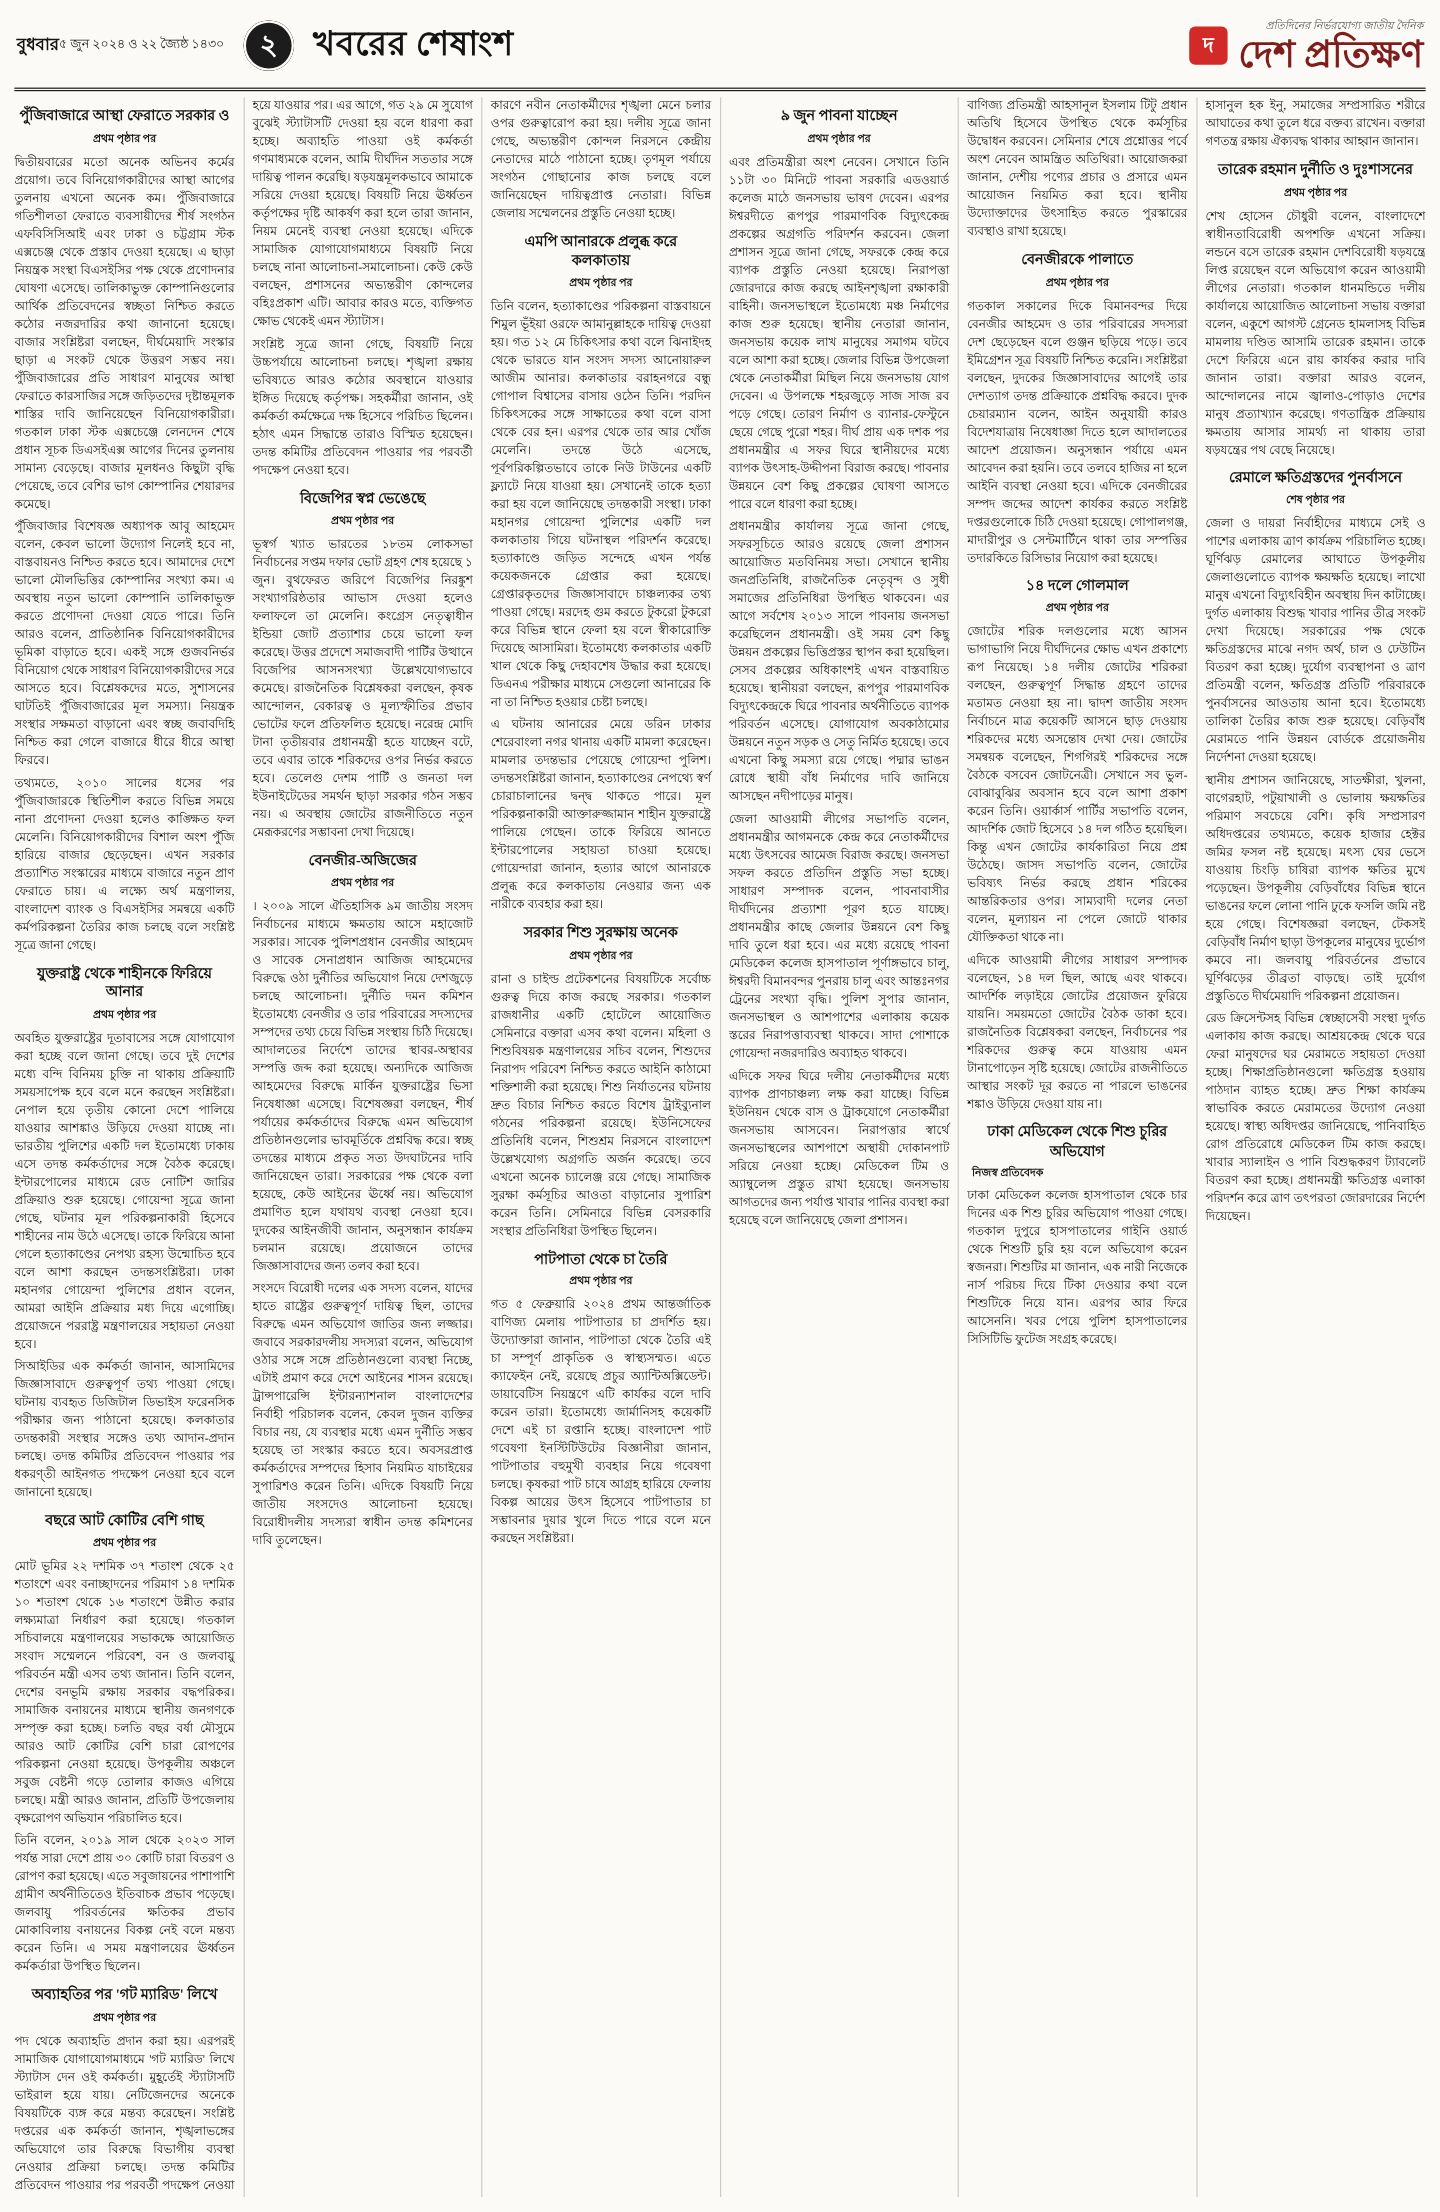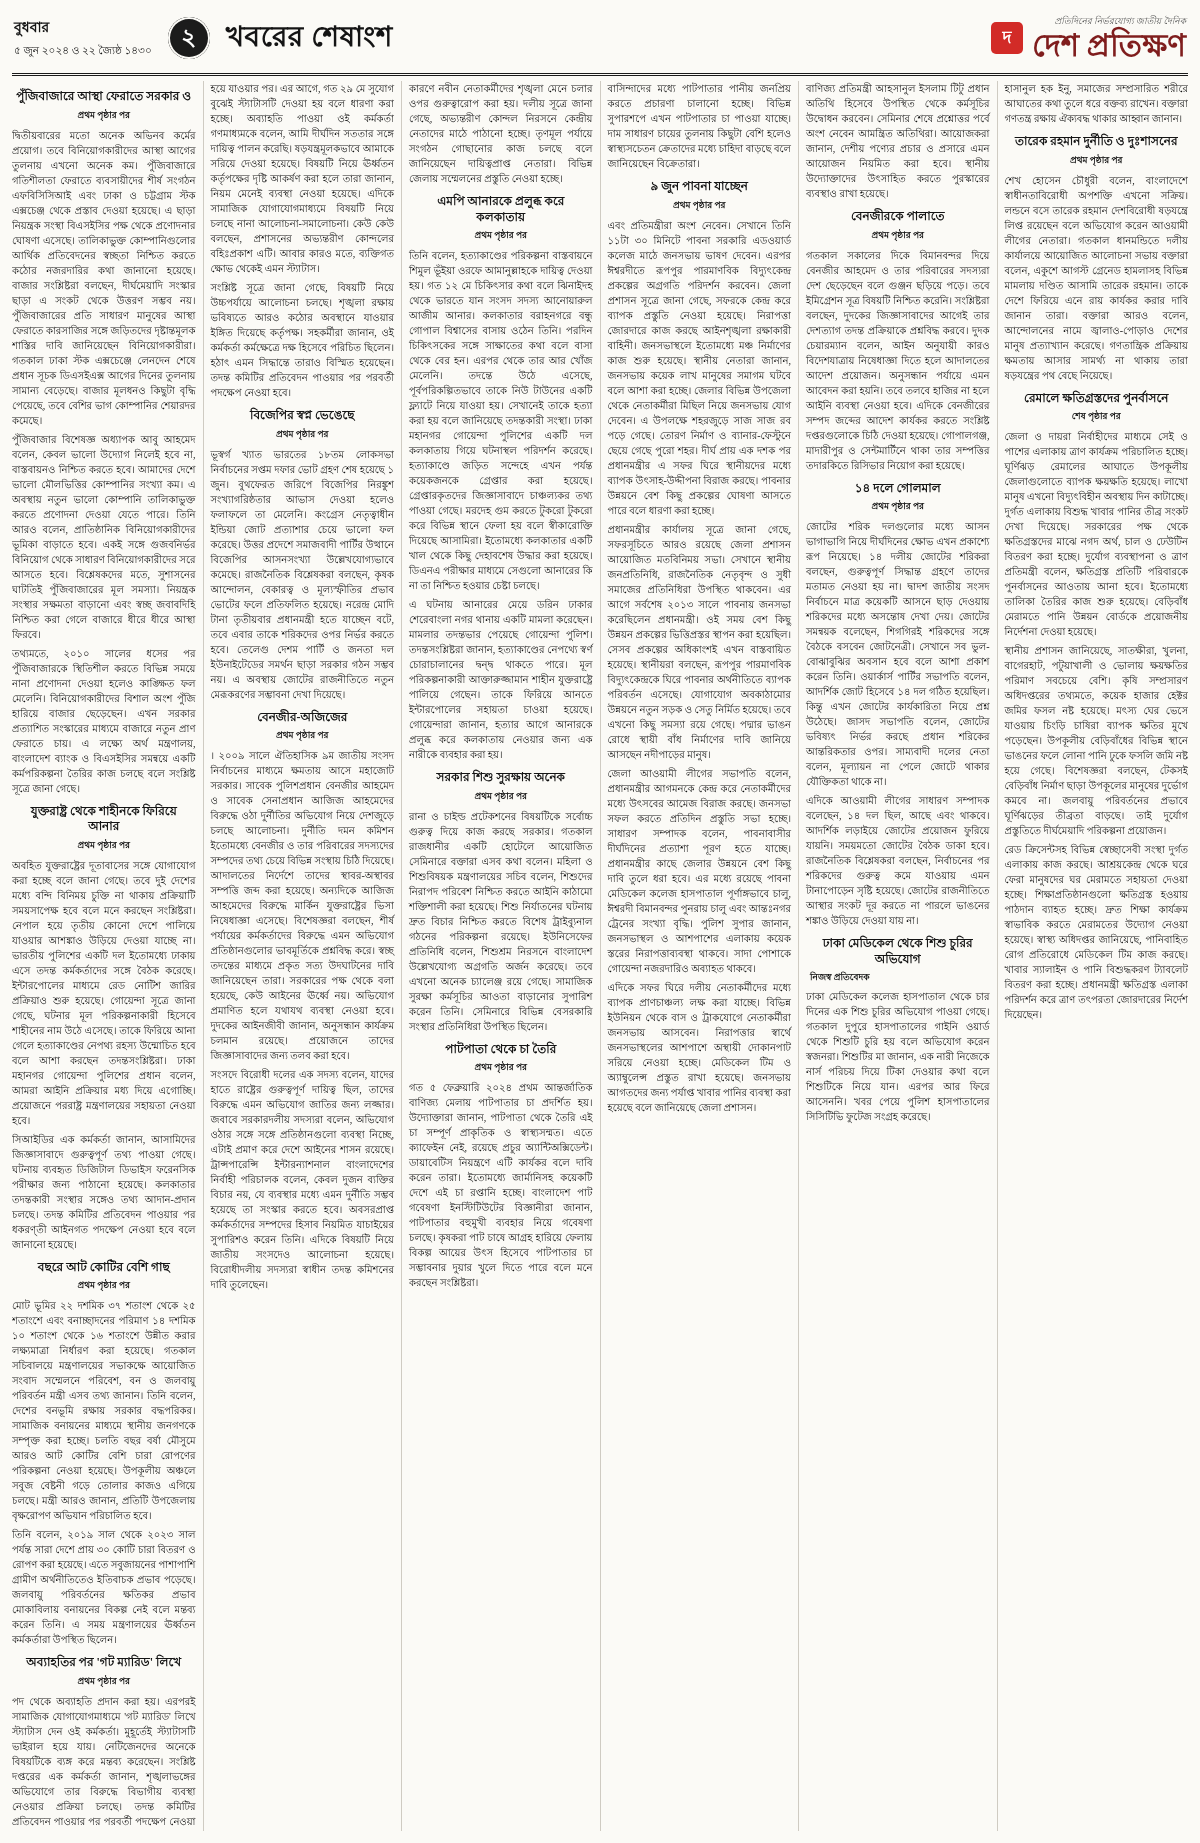--- a/index.html
+++ b/index.html
@@ -4,21 +4,21 @@
 <style>
   html,body{margin:0;padding:0;}
   body{
     width:1200px;height:1843px;overflow:hidden;
     background:#fbfaf6;color:#141414;
     font-family:"Liberation Serif","DejaVu Serif",serif;
   }
   .page{box-sizing:border-box;width:1200px;height:1843px;padding:8px 12px 10px;}
   
   .hdr{display:flex;align-items:center;gap:16px;border-bottom:3px double #1a1a1a;padding:2px 2px 7px;height:56px;}
-  .hdr-left{display:flex;flex-direction:column;justify-content:center;}
+  .hdr-left{display:flex;flex-direction:row;justify-content:center;}
   .day{font-weight:bold;font-size:14px;}
   .date{font-size:10.5px;margin-top:3px;white-space:nowrap;}
   .emblem{width:42px;height:42px;border-radius:50%;background:#1c1c1c;color:#fff;
     display:flex;align-items:center;justify-content:center;
     font-size:23px;font-weight:bold;box-shadow:inset 0 0 0 2px #fbfaf6, inset 0 0 0 4px #1c1c1c;flex:0 0 auto;}
   .sec-title{font-size:28px;font-weight:bold;letter-spacing:.5px;white-space:nowrap;}
   .spacer{flex:1;}
   .mast{display:flex;align-items:center;gap:9px;}
   .mast-logo{width:32px;height:32px;background:#d22b27;border-radius:5px;color:#fff;
     font-weight:bold;font-size:17px;display:flex;align-items:center;justify-content:center;flex:0 0 auto;}
@@ -98,21 +98,20 @@
         <div class="blk-para">তিনি বলেন, হত্যাকাণ্ডের পরিকল্পনা বাস্তবায়নে শিমুল ভূঁইয়া ওরফে আমানুল্লাহকে দায়িত্ব দেওয়া হয়। গত ১২ মে চিকিৎসার কথা বলে ঝিনাইদহ থেকে ভারতে যান সংসদ সদস্য আনোয়ারুল আজীম আনার। কলকাতার বরাহনগরে বন্ধু গোপাল বিশ্বাসের বাসায় ওঠেন তিনি। পরদিন চিকিৎসকের সঙ্গে সাক্ষাতের কথা বলে বাসা থেকে বের হন। এরপর থেকে তার আর খোঁজ মেলেনি। তদন্তে উঠে এসেছে, পূর্বপরিকল্পিতভাবে তাকে নিউ টাউনের একটি ফ্ল্যাটে নিয়ে যাওয়া হয়। সেখানেই তাকে হত্যা করা হয় বলে জানিয়েছে তদন্তকারী সংস্থা। ঢাকা মহানগর গোয়েন্দা পুলিশের একটি দল কলকাতায় গিয়ে ঘটনাস্থল পরিদর্শন করেছে। হত্যাকাণ্ডে জড়িত সন্দেহে এখন পর্যন্ত কয়েকজনকে গ্রেপ্তার করা হয়েছে। গ্রেপ্তারকৃতদের জিজ্ঞাসাবাদে চাঞ্চল্যকর তথ্য পাওয়া গেছে। মরদেহ গুম করতে টুকরো টুকরো করে বিভিন্ন স্থানে ফেলা হয় বলে স্বীকারোক্তি দিয়েছে আসামিরা। ইতোমধ্যে কলকাতার একটি খাল থেকে কিছু দেহাবশেষ উদ্ধার করা হয়েছে। ডিএনএ পরীক্ষার মাধ্যমে সেগুলো আনারের কি না তা নিশ্চিত হওয়ার চেষ্টা চলছে।</div>
         <div class="blk-para">এ ঘটনায় আনারের মেয়ে ডরিন ঢাকার শেরেবাংলা নগর থানায় একটি মামলা করেছেন। মামলার তদন্তভার পেয়েছে গোয়েন্দা পুলিশ। তদন্তসংশ্লিষ্টরা জানান, হত্যাকাণ্ডের নেপথ্যে স্বর্ণ চোরাচালানের দ্বন্দ্ব থাকতে পারে। মূল পরিকল্পনাকারী আক্তারুজ্জামান শাহীন যুক্তরাষ্ট্রে পালিয়ে গেছেন। তাকে ফিরিয়ে আনতে ইন্টারপোলের সহায়তা চাওয়া হয়েছে। গোয়েন্দারা জানান, হত্যার আগে আনারকে প্রলুব্ধ করে কলকাতায় নেওয়ার জন্য এক নারীকে ব্যবহার করা হয়।</div>
         <div class="blk-headline">সরকার শিশু সুরক্ষায় অনেক</div>
         <div class="blk-kicker">প্রথম পৃষ্ঠার পর</div>
         <div class="blk-para">রানা ও চাইল্ড প্রটেকশনের বিষয়টিকে সর্বোচ্চ গুরুত্ব দিয়ে কাজ করছে সরকার। গতকাল রাজধানীর একটি হোটেলে আয়োজিত সেমিনারে বক্তারা এসব কথা বলেন। মহিলা ও শিশুবিষয়ক মন্ত্রণালয়ের সচিব বলেন, শিশুদের নিরাপদ পরিবেশ নিশ্চিত করতে আইনি কাঠামো শক্তিশালী করা হয়েছে। শিশু নির্যাতনের ঘটনায় দ্রুত বিচার নিশ্চিত করতে বিশেষ ট্রাইব্যুনাল গঠনের পরিকল্পনা রয়েছে। ইউনিসেফের প্রতিনিধি বলেন, শিশুশ্রম নিরসনে বাংলাদেশ উল্লেখযোগ্য অগ্রগতি অর্জন করেছে। তবে এখনো অনেক চ্যালেঞ্জ রয়ে গেছে। সামাজিক সুরক্ষা কর্মসূচির আওতা বাড়ানোর সুপারিশ করেন তিনি। সেমিনারে বিভিন্ন বেসরকারি সংস্থার প্রতিনিধিরা উপস্থিত ছিলেন।</div>
         <div class="blk-headline">পাটপাতা থেকে চা তৈরি</div>
         <div class="blk-kicker">প্রথম পৃষ্ঠার পর</div>
         <div class="blk-para">গত ৫ ফেব্রুয়ারি ২০২৪ প্রথম আন্তর্জাতিক বাণিজ্য মেলায় পাটপাতার চা প্রদর্শিত হয়। উদ্যোক্তারা জানান, পাটপাতা থেকে তৈরি এই চা সম্পূর্ণ প্রাকৃতিক ও স্বাস্থ্যসম্মত। এতে ক্যাফেইন নেই, রয়েছে প্রচুর অ্যান্টিঅক্সিডেন্ট। ডায়াবেটিস নিয়ন্ত্রণে এটি কার্যকর বলে দাবি করেন তারা। ইতোমধ্যে জার্মানিসহ কয়েকটি দেশে এই চা রপ্তানি হচ্ছে। বাংলাদেশ পাট গবেষণা ইনস্টিটিউটের বিজ্ঞানীরা জানান, পাটপাতার বহুমুখী ব্যবহার নিয়ে গবেষণা চলছে। কৃষকরা পাট চাষে আগ্রহ হারিয়ে ফেলায় বিকল্প আয়ের উৎস হিসেবে পাটপাতার চা সম্ভাবনার দুয়ার খুলে দিতে পারে বলে মনে করছেন সংশ্লিষ্টরা।</div>
       </div>
       <div class="col">
-        <div class="blk-para">বাসিন্দাদের মধ্যে পাটপাতার পানীয় জনপ্রিয় করতে প্রচারণা চালানো হচ্ছে। বিভিন্ন সুপারশপে এখন পাটপাতার চা পাওয়া যাচ্ছে। দাম সাধারণ চায়ের তুলনায় কিছুটা বেশি হলেও স্বাস্থ্যসচেতন ক্রেতাদের মধ্যে চাহিদা বাড়ছে বলে জানিয়েছেন বিক্রেতারা।</div>
         <div class="blk-headline">৯ জুন পাবনা যাচ্ছেন</div>
         <div class="blk-kicker">প্রথম পৃষ্ঠার পর</div>
         <div class="blk-para">এবং প্রতিমন্ত্রীরা অংশ নেবেন। সেখানে তিনি ১১টা ৩০ মিনিটে পাবনা সরকারি এডওয়ার্ড কলেজ মাঠে জনসভায় ভাষণ দেবেন। এরপর ঈশ্বরদীতে রূপপুর পারমাণবিক বিদ্যুৎকেন্দ্র প্রকল্পের অগ্রগতি পরিদর্শন করবেন। জেলা প্রশাসন সূত্রে জানা গেছে, সফরকে কেন্দ্র করে ব্যাপক প্রস্তুতি নেওয়া হয়েছে। নিরাপত্তা জোরদারে কাজ করছে আইনশৃঙ্খলা রক্ষাকারী বাহিনী। জনসভাস্থলে ইতোমধ্যে মঞ্চ নির্মাণের কাজ শুরু হয়েছে। স্থানীয় নেতারা জানান, জনসভায় কয়েক লাখ মানুষের সমাগম ঘটবে বলে আশা করা হচ্ছে। জেলার বিভিন্ন উপজেলা থেকে নেতাকর্মীরা মিছিল নিয়ে জনসভায় যোগ দেবেন। এ উপলক্ষে শহরজুড়ে সাজ সাজ রব পড়ে গেছে। তোরণ নির্মাণ ও ব্যানার-ফেস্টুনে ছেয়ে গেছে পুরো শহর। দীর্ঘ প্রায় এক দশক পর প্রধানমন্ত্রীর এ সফর ঘিরে স্থানীয়দের মধ্যে ব্যাপক উৎসাহ-উদ্দীপনা বিরাজ করছে। পাবনার উন্নয়নে বেশ কিছু প্রকল্পের ঘোষণা আসতে পারে বলে ধারণা করা হচ্ছে।</div>
         <div class="blk-para">প্রধানমন্ত্রীর কার্যালয় সূত্রে জানা গেছে, সফরসূচিতে আরও রয়েছে জেলা প্রশাসন আয়োজিত মতবিনিময় সভা। সেখানে স্থানীয় জনপ্রতিনিধি, রাজনৈতিক নেতৃবৃন্দ ও সুধী সমাজের প্রতিনিধিরা উপস্থিত থাকবেন। এর আগে সর্বশেষ ২০১৩ সালে পাবনায় জনসভা করেছিলেন প্রধানমন্ত্রী। ওই সময় বেশ কিছু উন্নয়ন প্রকল্পের ভিত্তিপ্রস্তর স্থাপন করা হয়েছিল। সেসব প্রকল্পের অধিকাংশই এখন বাস্তবায়িত হয়েছে। স্থানীয়রা বলছেন, রূপপুর পারমাণবিক বিদ্যুৎকেন্দ্রকে ঘিরে পাবনার অর্থনীতিতে ব্যাপক পরিবর্তন এসেছে। যোগাযোগ অবকাঠামোর উন্নয়নে নতুন সড়ক ও সেতু নির্মিত হয়েছে। তবে এখনো কিছু সমস্যা রয়ে গেছে। পদ্মার ভাঙন রোধে স্থায়ী বাঁধ নির্মাণের দাবি জানিয়ে আসছেন নদীপাড়ের মানুষ।</div>
         <div class="blk-para">জেলা আওয়ামী লীগের সভাপতি বলেন, প্রধানমন্ত্রীর আগমনকে কেন্দ্র করে নেতাকর্মীদের মধ্যে উৎসবের আমেজ বিরাজ করছে। জনসভা সফল করতে প্রতিদিন প্রস্তুতি সভা হচ্ছে। সাধারণ সম্পাদক বলেন, পাবনাবাসীর দীর্ঘদিনের প্রত্যাশা পূরণ হতে যাচ্ছে। প্রধানমন্ত্রীর কাছে জেলার উন্নয়নে বেশ কিছু দাবি তুলে ধরা হবে। এর মধ্যে রয়েছে পাবনা মেডিকেল কলেজ হাসপাতাল পূর্ণাঙ্গভাবে চালু, ঈশ্বরদী বিমানবন্দর পুনরায় চালু এবং আন্তঃনগর ট্রেনের সংখ্যা বৃদ্ধি। পুলিশ সুপার জানান, জনসভাস্থল ও আশপাশের এলাকায় কয়েক স্তরের নিরাপত্তাব্যবস্থা থাকবে। সাদা পোশাকে গোয়েন্দা নজরদারিও অব্যাহত থাকবে।</div>
         <div class="blk-para">এদিকে সফর ঘিরে দলীয় নেতাকর্মীদের মধ্যে ব্যাপক প্রাণচাঞ্চল্য লক্ষ করা যাচ্ছে। বিভিন্ন ইউনিয়ন থেকে বাস ও ট্রাকযোগে নেতাকর্মীরা জনসভায় আসবেন। নিরাপত্তার স্বার্থে জনসভাস্থলের আশপাশে অস্থায়ী দোকানপাট সরিয়ে নেওয়া হচ্ছে। মেডিকেল টিম ও অ্যাম্বুলেন্স প্রস্তুত রাখা হয়েছে। জনসভায় আগতদের জন্য পর্যাপ্ত খাবার পানির ব্যবস্থা করা হয়েছে বলে জানিয়েছে জেলা প্রশাসন।</div>
       </div>
       <div class="col">
         <div class="blk-para">বাণিজ্য প্রতিমন্ত্রী আহসানুল ইসলাম টিটু প্রধান অতিথি হিসেবে উপস্থিত থেকে কর্মসূচির উদ্বোধন করবেন। সেমিনার শেষে প্রশ্নোত্তর পর্বে অংশ নেবেন আমন্ত্রিত অতিথিরা। আয়োজকরা জানান, দেশীয় পণ্যের প্রচার ও প্রসারে এমন আয়োজন নিয়মিত করা হবে। স্থানীয় উদ্যোক্তাদের উৎসাহিত করতে পুরস্কারের ব্যবস্থাও রাখা হয়েছে।</div>
         <div class="blk-headline">বেনজীরকে পালাতে</div>

